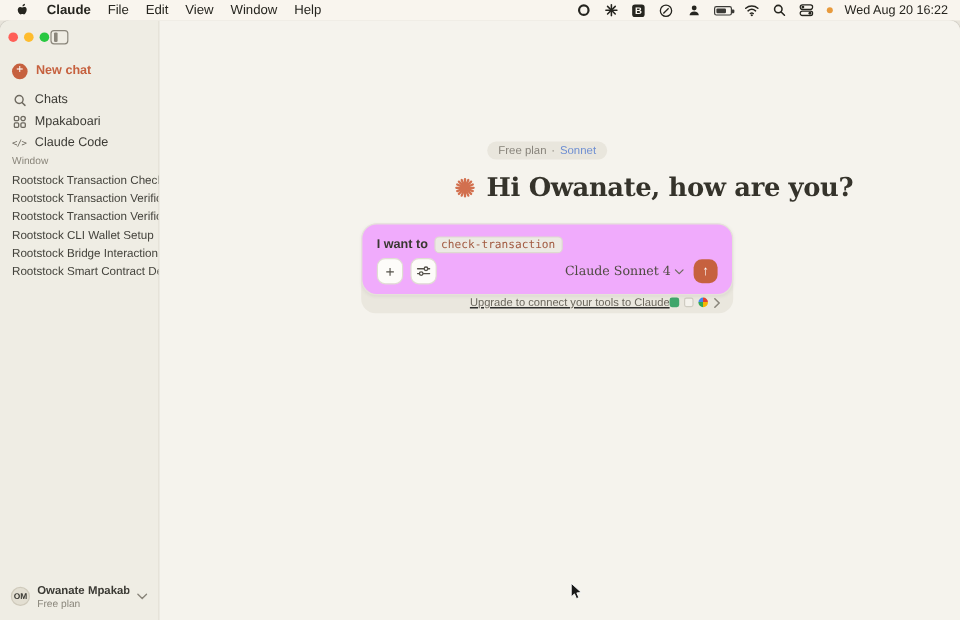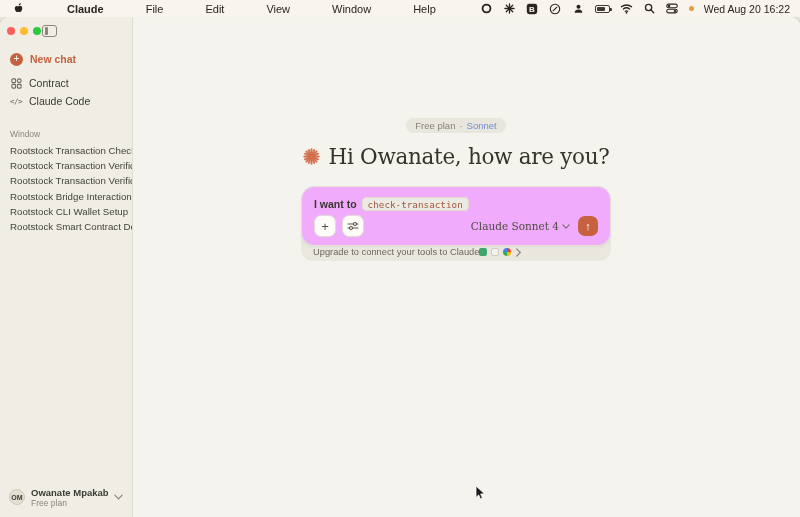--- a/index.html
+++ b/index.html
@@ -9,21 +9,21 @@
 
   
   .menubar {
     position:absolute; top:0; left:0; width:800px; height:17px;
     background:#F9F5EE; display:flex; align-items:center; justify-content:space-between;
     font-size:11px; color:#26251F; z-index:50;
   }
   .menubar-left { display:flex; align-items:center; gap:14px; padding-left:12px; }
   .menubar-right { display:flex; align-items:center; gap:10px; padding-right:10px; }
   .mb-app { font-weight:bold; }
-  .mb-item { white-space:nowrap;margin-left:28px; }
+  .mb-item { white-space:nowrap; }
   .mb-ico { display:inline-flex; align-items:center; justify-content:center; width:13px; height:13px; }
   .mb-ico svg { display:block; }
   .clock { font-size:10.5px; white-space:nowrap; }
   .batt { position:relative; width:15px; height:8px; border:1px solid #3b3a36; border-radius:2px; }
   .batt:after { content:""; position:absolute; right:-3px; top:2px; width:2px; height:3px; background:#3b3a36; border-radius:0 1px 1px 0;}
   .batt i { position:absolute; left:1px; top:1px; bottom:1px; width:8px; background:#3b3a36; border-radius:1px; display:block;}
   .orange-dot { width:5px; height:5px; border-radius:50%; background:#E89A3C; display:inline-block; }
 
   
   .window { position:absolute; top:17px; left:0; width:800px; height:500px;
@@ -66,30 +66,30 @@
 
   
   .main { position:absolute; top:0; left:133px; right:0; bottom:0; background:#F5F3ED; }
 
   .plan-badge { position:absolute; top:101px; left:168px; width:310px; display:flex; justify-content:center; }
   .plan-badge .pill { background:#E9E6DD; border-radius:8px; height:15px; padding:0 9px;
     display:flex; align-items:center; gap:4px; font-size:9.5px; color:#87837A; }
   .plan-badge .upgrade { color:#6F8FD2; cursor:pointer; }
 
   .greeting-row { position:absolute; top:127px; left:68px; width:510px; display:flex;
-    align-items:center; justify-content:center; gap:9px; }
+    align-items:center; justify-content:flex-end; gap:9px;font-weight:bold; }
   .star { width:17px; height:17px; flex:0 0 auto; }
   .greeting { font-family:"DejaVu Serif", serif; font-size:21.5px; color:#35332B;
     white-space:nowrap; letter-spacing:-0.3px; }
 
   .composer-wrap { position:absolute; top:169px; left:168px; width:310px; }
   .tools-banner { position:absolute; top:30px; left:0; right:0; height:45px;
     background:#EAE7DE; border-radius:12px; display:flex; align-items:flex-end; z-index:1; }
-  .tools-inner { width:100%; height:16px; display:flex; align-items:center; justify-content:flex-start;
-    padding:0 10px 2px 12px; }
+  .tools-inner { width:100%; height:16px; display:flex; align-items:center; justify-content:flex-end;
+    padding:0 10px 2px 12px;text-decoration:underline; }
   .tools-label { font-size:9.3px; color:#6B675D; }
   .tools-right { display:flex; align-items:center; gap:4px; }
   .mini-ico { width:8px; height:8px; border-radius:2px; }
   .mini-1 { background:#3FA66B; }
   .mini-2 { background:#F4F2EC; border:1px solid #CFCCC2; }
   .mini-3 { border-radius:50%; background:conic-gradient(#E34133 0 25%, #F6B704 25% 50%, #35A853 50% 75%, #4286F5 75% 100%); }
 
   .card { position:relative; z-index:2; background:#f0abfc; border:1px solid #E5E2D9; border-radius:13px;
     height:60px; box-shadow:0 1px 3px rgba(0,0,0,0.05); padding:10px 12px 8px 12px;
     display:flex; flex-direction:column; justify-content:space-between; }
@@ -206,45 +206,54 @@
       <span class="sidebar-toggle"></span>
 
       <div class="side-nav">
         <div class="side-row new-chat">
           <span class="plus-circle">+</span>
           <span class="lbl">New chat</span>
         </div>
         <div class="side-row">
           <span class="nav-ico">
             <svg width="11" height="11" viewBox="0 0 12 12">
+                <circle cx="5.4" cy="5.4" r="3.6" fill="none" stroke="#6E6A60" stroke-width="1.3"></circle>
+                <line x1="8" y1="8" x2="10.7" y2="10.7" stroke="#6E6A60" stroke-width="1.3" stroke-linecap="round"></line>
+              </svg>
+          </span>
+          <span class="lbl">Chats</span>
+        </div>
+        <div class="side-row">
+          <span class="nav-ico">
+            <svg width="11" height="11" viewBox="0 0 12 12">
                 <g fill="none" stroke="#6E6A60" stroke-width="1.2">
                   <rect x="1" y="1" width="4" height="4" rx="1"></rect>
                   <rect x="7" y="1" width="4" height="4" rx="2"></rect>
                   <rect x="1" y="7" width="4" height="4" rx="1"></rect>
                   <rect x="7" y="7" width="4" height="4" rx="1"></rect>
                 </g>
               </svg>
           </span>
-          <span class="lbl">Contract</span>
+          <span class="lbl">Mpakaboari</span>
         </div>
         <div class="side-row">
           <span class="nav-ico">
               <span class="code-glyph">&lt;/&gt;</span>
             </span>
           <span class="lbl">Claude Code</span>
         </div>
       </div>
 
       <div class="recents-label">Window</div>
       <div class="recents">
         <div class="recent-item">Rootstock Transaction Check</div>
         <div class="recent-item">Rootstock Transaction Verification</div>
         <div class="recent-item">Rootstock Transaction Verification</div>
+        <div class="recent-item">Rootstock CLI Wallet Setup</div>
         <div class="recent-item">Rootstock Bridge Interaction</div>
-        <div class="recent-item">Rootstock CLI Wallet Setup</div>
         <div class="recent-item">Rootstock Smart Contract Deploy...</div>
       </div>
 
       <div class="user-card">
         <span class="avatar">OM</span>
         <span class="user-meta">
           <span class="user-name" style="display:block">Owanate Mpakaboari A...</span>
           <span class="user-plan" style="display:block">Free plan</span>
         </span>
         <span class="chev">

